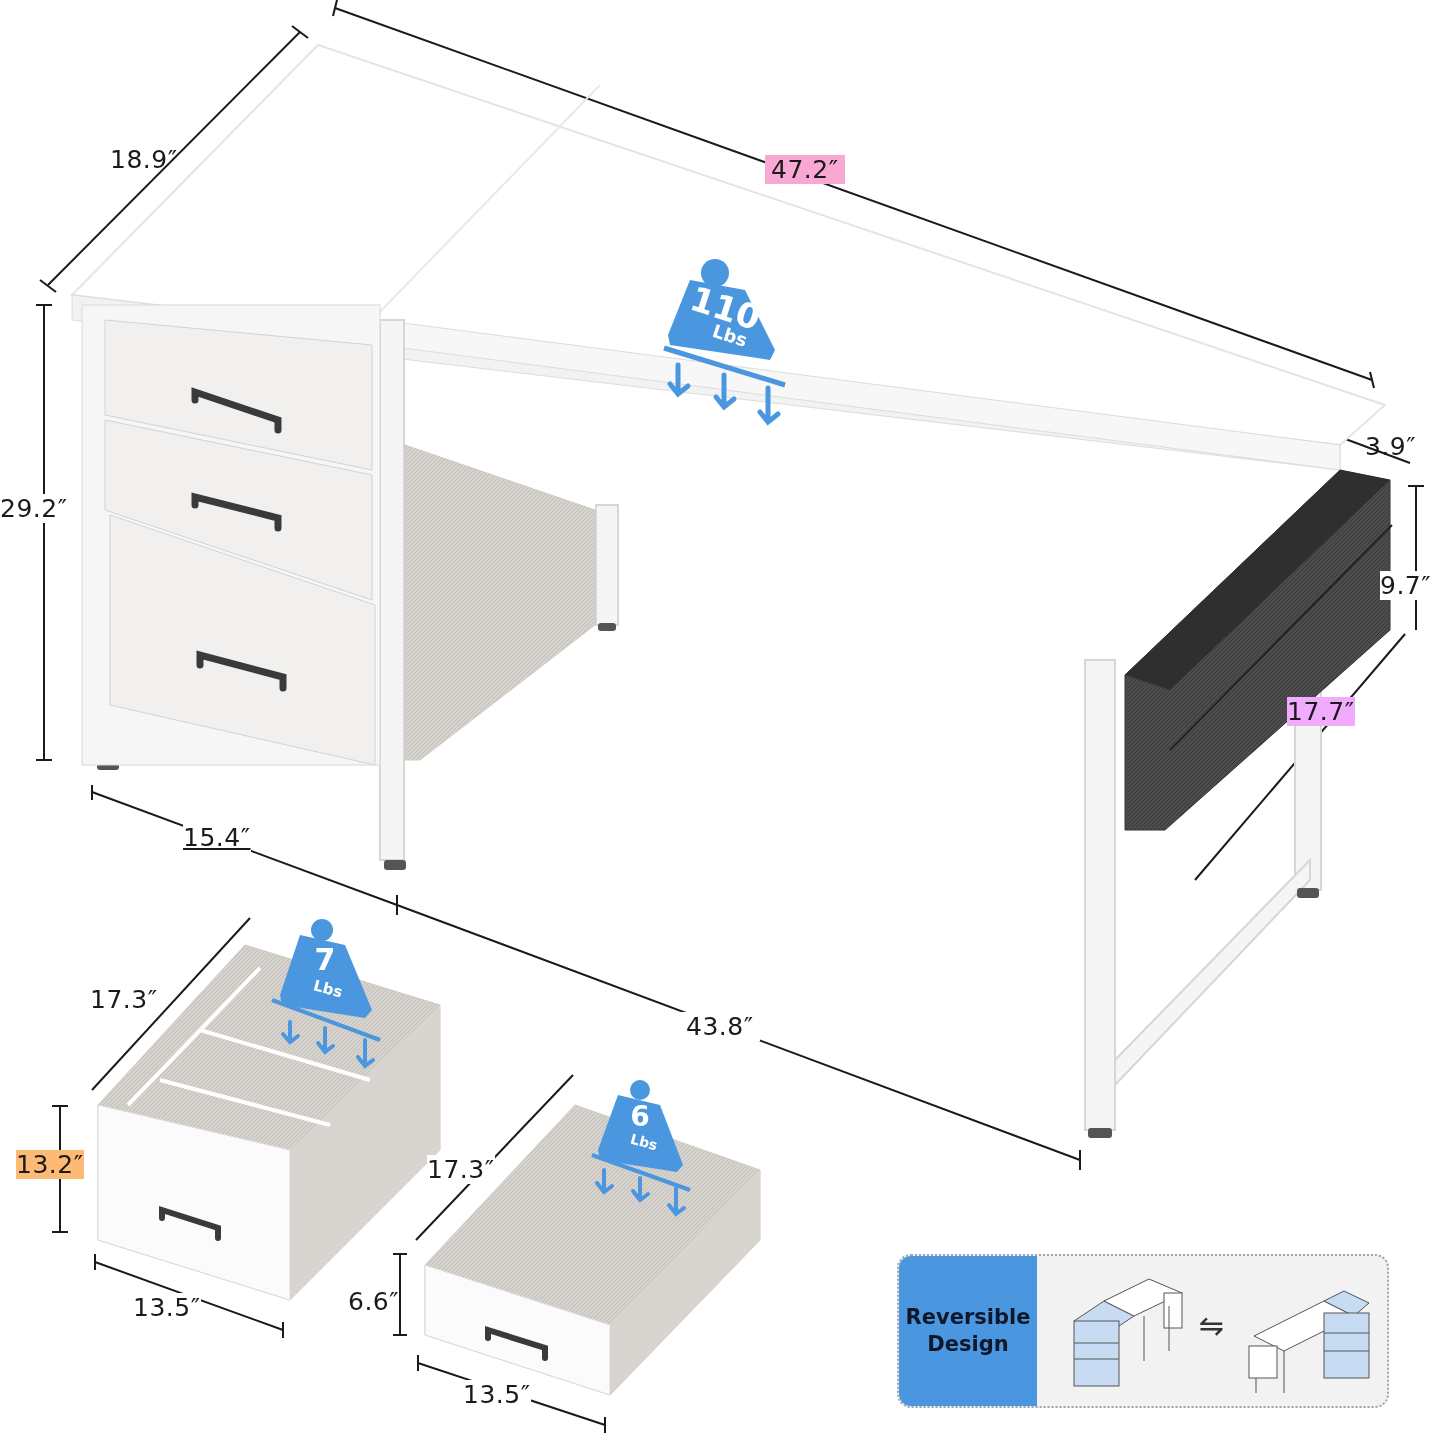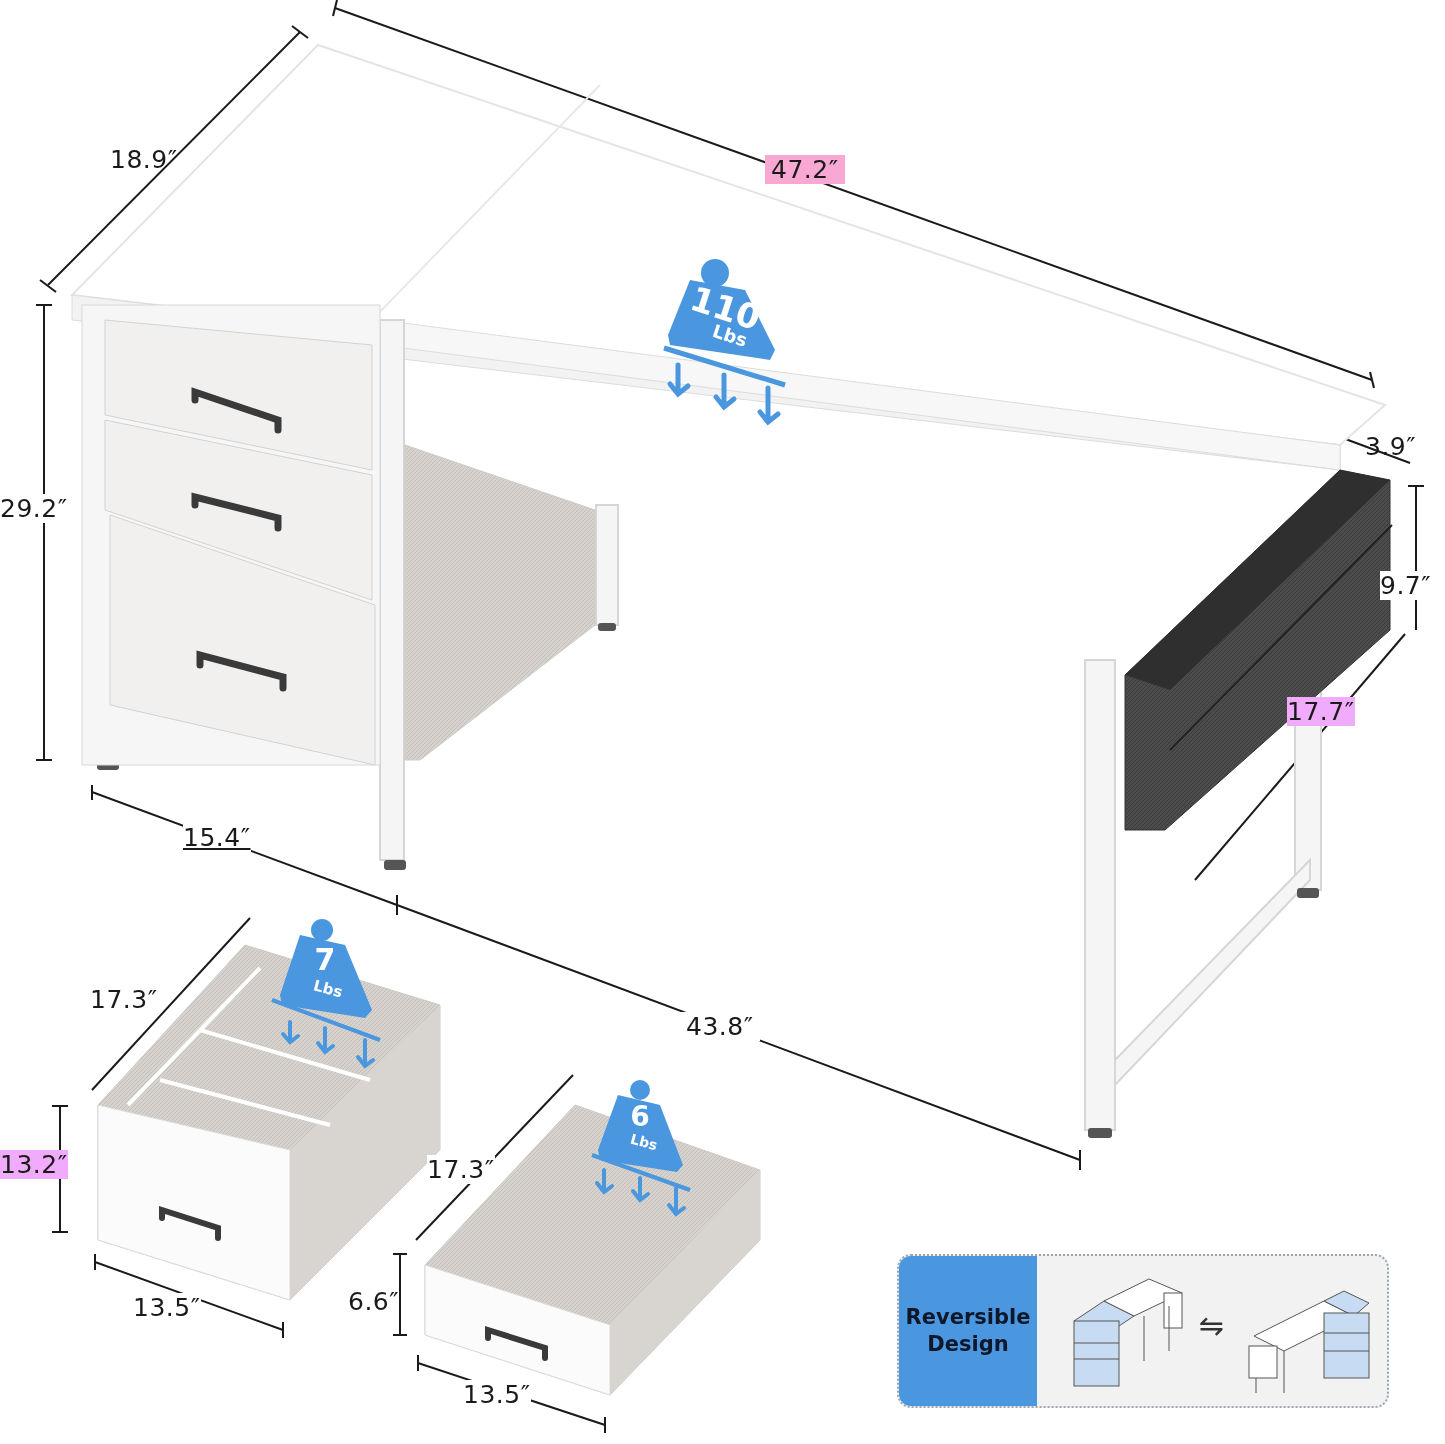--- a/index.html
+++ b/index.html
@@ -164,21 +164,21 @@
 
 <div class="dim" style="left:110px;top:145px;">18.9″</div>
 <div class="dim" style="left:765px;top:155px;background:#f9a8d4;padding:0 6px;">47.2″</div>
 <div class="dim" style="left:0px;top:494px;background:#fff;">29.2″</div>
 <div class="dim" style="left:1365px;top:432px;">3.9″</div>
 <div class="dim" style="left:1380px;top:543px;background:#fff;margin-top:28px;">9.7″</div>
 <div class="dim" style="left:1287px;top:697px;background:#f0abfc;">17.7″</div>
 <div class="dim" style="left:183px;top:823px;background:#fff;text-decoration:underline;">15.4″</div>
 <div class="dim" style="left:680px;top:1012px;background:#fff;padding:0 6px;">43.8″</div>
 <div class="dim" style="left:90px;top:985px;background:#fff;">17.3″</div>
-<div class="dim" style="left:0px;top:1150px;background:#f0abfc;">13.2″</div>
+<div class="dim" style="left:16px;top:1150px;background:#fdba74;">13.2″</div>
 <div class="dim" style="left:133px;top:1293px;background:#fff;">13.5″</div>
 <div class="dim" style="left:427px;top:1155px;background:#fff;">17.3″</div>
 <div class="dim" style="left:348px;top:1287px;background:#fff;">6.6″</div>
 <div class="dim" style="left:463px;top:1380px;background:#fff;">13.5″</div>
 
 <div class="rev-box">
   <div class="rev-label">
     <div>
       <div>Reversible</div>
       <div>Design</div>

